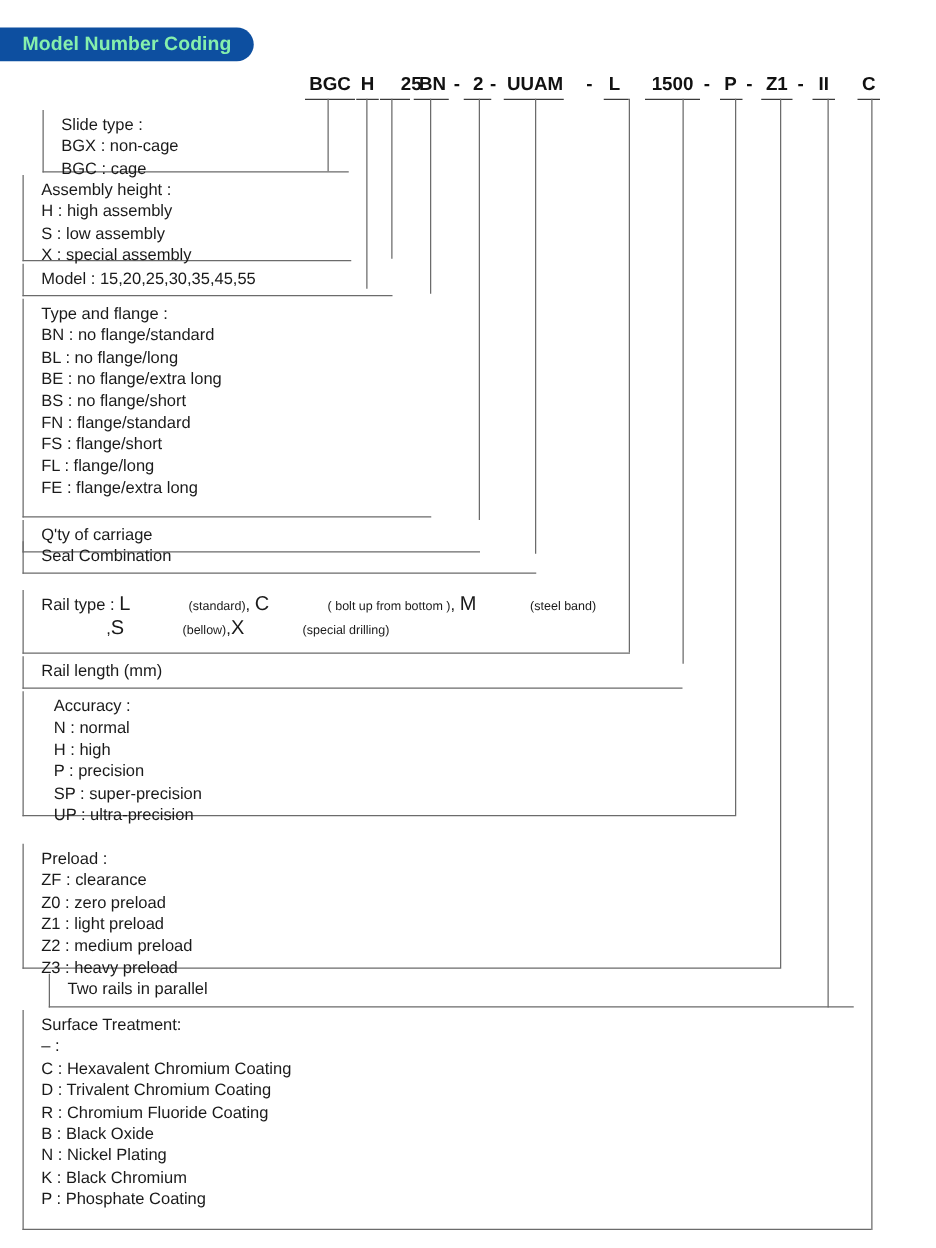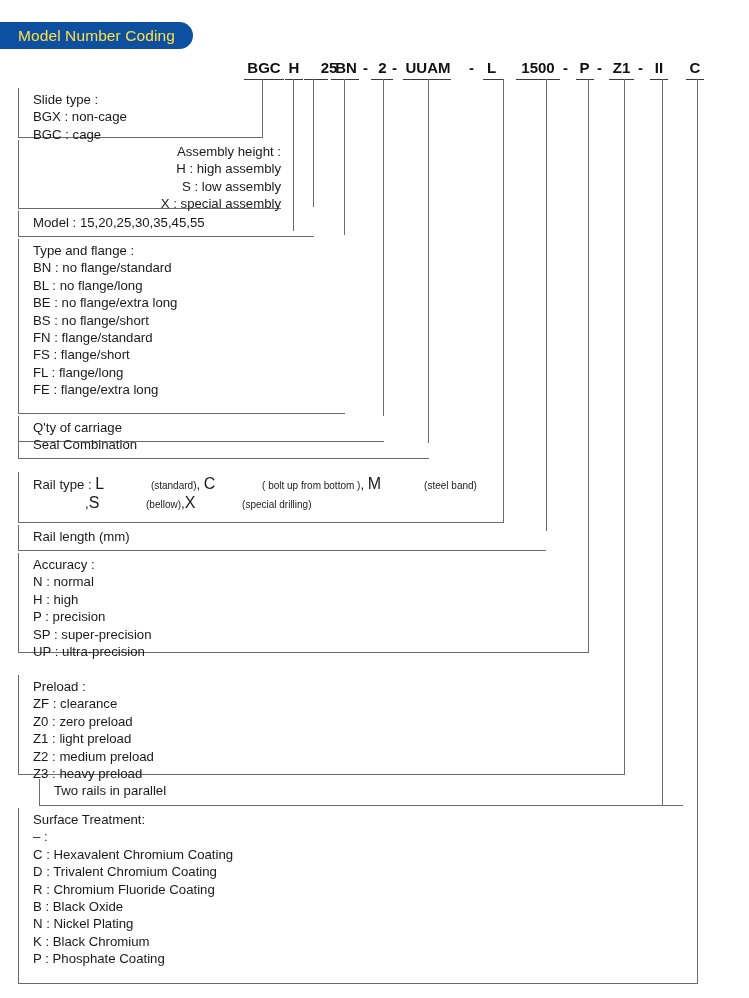--- a/index.html
+++ b/index.html
@@ -28,23 +28,23 @@
     top: 22px;
     height: 27px;
     padding: 0 18px 0 32px;
     background: #0d4fa0;
     border-radius: 14px;
     display: flex;
     align-items: center;
     box-sizing: border-box;
   }
   #title-badge .badge-text {
-    color: #fde047;
+    color: #86efac;
     font-size: 15.5px;
-    font-weight: normal;
+    font-weight: bold;
     letter-spacing: 0.1px;
     white-space: nowrap;
   }
 
   
   #code-row {
     position: absolute;
     left: 0;
     top: 58px;
     width: 653px;
@@ -158,29 +158,29 @@
   <i class="leader-v" style="left:344px;top:79px;height:156px;"></i>
   <i class="leader-v" style="left:383px;top:79px;height:337px;"></i>
   <i class="leader-v" style="left:428px;top:79px;height:364px;"></i>
   <i class="leader-v" style="left:503px;top:79px;height:443px;"></i>
   <i class="leader-v" style="left:546px;top:79px;height:452px;"></i>
   <i class="leader-v" style="left:588px;top:79px;height:574px;"></i>
   <i class="leader-v" style="left:624px;top:79px;height:696px;"></i>
   <i class="leader-v" style="left:662px;top:79px;height:727px;"></i>
   <i class="leader-v" style="left:697px;top:79px;height:905px;"></i>
 
-  <div class="block" style="left:18px;top:88px;width:245px;height:50px;">
+  <div class="block" style="left:34px;top:88px;width:245px;height:50px;">
     <div class="block-inner">
       <div class="line">Slide type :</div>
       <div class="line">BGX : non-cage</div>
       <div class="line">BGC : cage</div>
     </div>
   </div>
 
-  <div class="block" style="left:18px;top:140px;width:263px;height:69px;text-align:right;">
+  <div class="block" style="left:18px;top:140px;width:263px;height:69px;">
     <div class="block-inner">
       <div class="line">Assembly height :</div>
       <div class="line">H : high assembly</div>
       <div class="line">S : low assembly</div>
       <div class="line">X : special assembly</div>
     </div>
   </div>
 
   <div class="block" style="left:18px;top:211px;width:296px;height:26px;">
     <div class="block-inner">
@@ -230,21 +230,21 @@
       </div>
     </div>
   </div>
 
   <div class="block" style="left:18px;top:525px;width:528px;height:26px;">
     <div class="block-inner">
       <div class="line">Rail length (mm)</div>
     </div>
   </div>
 
-  <div class="block" style="left:18px;top:553px;width:570px;height:100px;">
+  <div class="block" style="left:18px;top:553px;width:570px;height:100px;padding-left:10px;">
     <div class="block-inner">
       <div class="line">Accuracy :</div>
       <div class="line">N : normal</div>
       <div class="line">H : high</div>
       <div class="line">P : precision</div>
       <div class="line">SP : super-precision</div>
       <div class="line">UP : ultra-precision</div>
     </div>
   </div>
 

